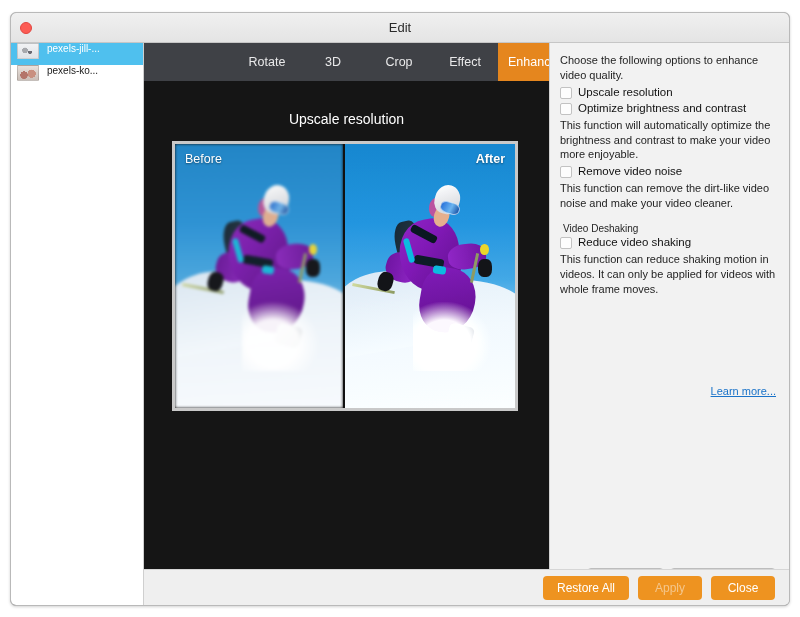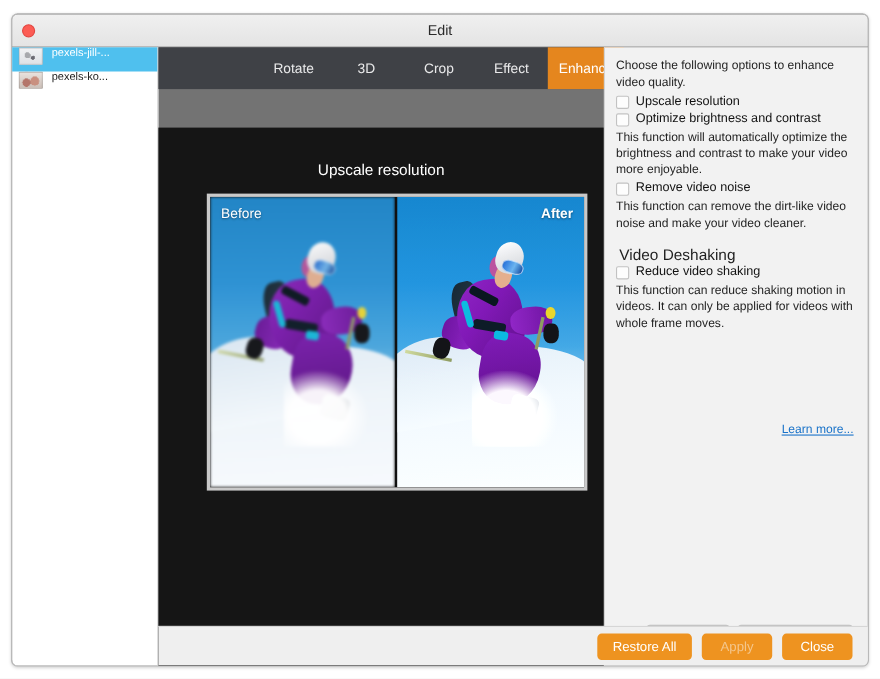--- a/index.html
+++ b/index.html
@@ -68,21 +68,21 @@
   }
   .thumb.t2 {
     background:
       radial-gradient(circle at 30% 65%, #b4756a 0 22%, transparent 23%),
       radial-gradient(circle at 68% 55%, #c99080 0 26%, transparent 27%),
       linear-gradient(to bottom, #e9e2dd, #cbbfb8);
   }
   .file-label { overflow: hidden; text-overflow: ellipsis; }
 
   
-  .center { flex: 1 1 auto; display: flex; flex-direction: column; min-width: 0; gap: 35px; }
+  .center { flex: 1 1 auto; display: flex; flex-direction: column; min-width: 0; }
 
   .tabbar {
     height: 38px; flex: 0 0 38px;
     background: #3f4146;
     display: flex;
     align-items: stretch;
   }
   .tab {
     flex: 0 0 auto;
     display: flex; align-items: center; justify-content: center;
@@ -100,21 +100,21 @@
     position: relative;
   }
   .stage-title {
     position: absolute; left: 0; right: 0; top: 30px;
     text-align: center; color: #ffffff; font-size: 14px;
   }
 
   
   .frame {
     position: absolute;
-    left: 44px; top: 60px;
+    left: 28px; top: 60px;
     width: 346px; height: 270px;
     border: 3px solid #c9c9c9;
     background: #0e0e0e;
     display: flex;
     overflow: hidden;
   }
   .half { position: relative; width: 50%; height: 100%; overflow: hidden; }
   .half.left { border-right: 2px solid #111; }
   .corner-label {
     position: absolute; top: 8px;
@@ -274,21 +274,21 @@
   }
   .cbox {
     width: 12px; height: 12px; flex: 0 0 12px;
     margin-top: 1px;
     background: #fdfdfd;
     border: 1px solid #c2c2c2;
     border-radius: 2px;
   }
   .opt-label { font-size: 11.5px; color: #111; }
   .group-title {
-    font-size: 14px; color: #1f1f1f;
+    font-size: 10px; color: #1f1f1f;
     margin: 12px 0 2px 3px;
   }
   .learn {
     position: absolute; right: 13px; top: 342px;
     font-size: 11px; color: #1a73c9;
     text-decoration: underline; cursor: pointer;
   }
   .opt-buttons {
     position: absolute; right: 13px; bottom: 18px;
     display: flex; gap: 6px;

